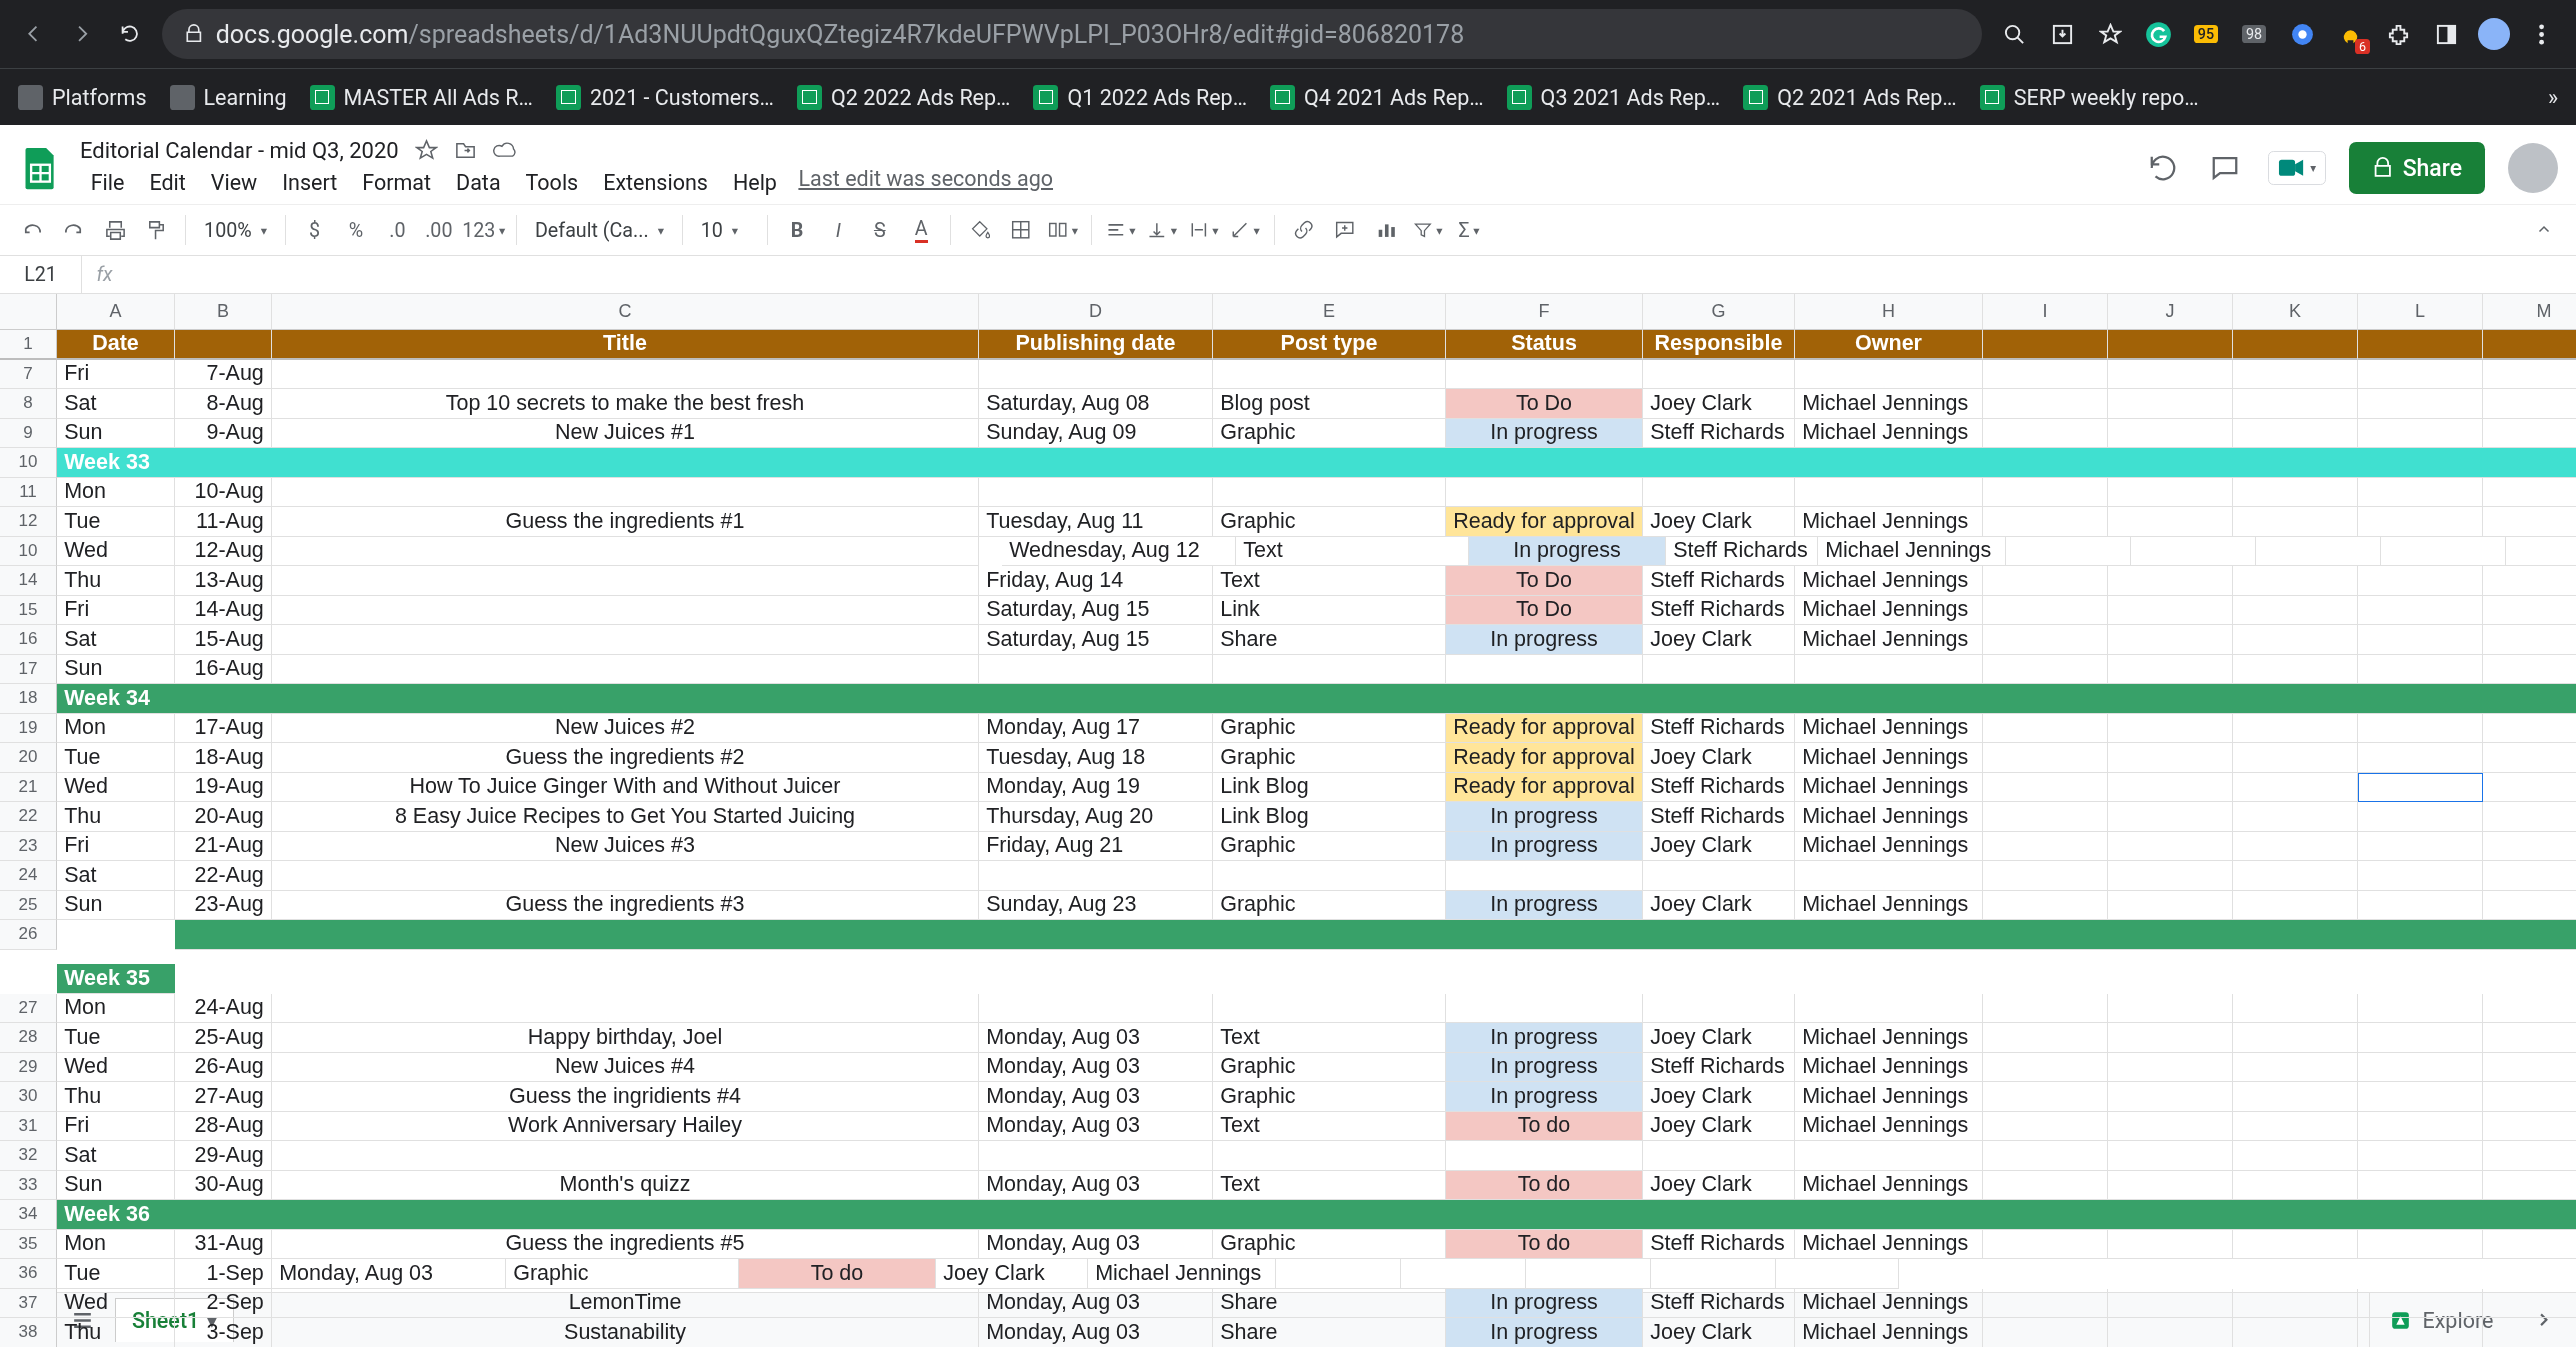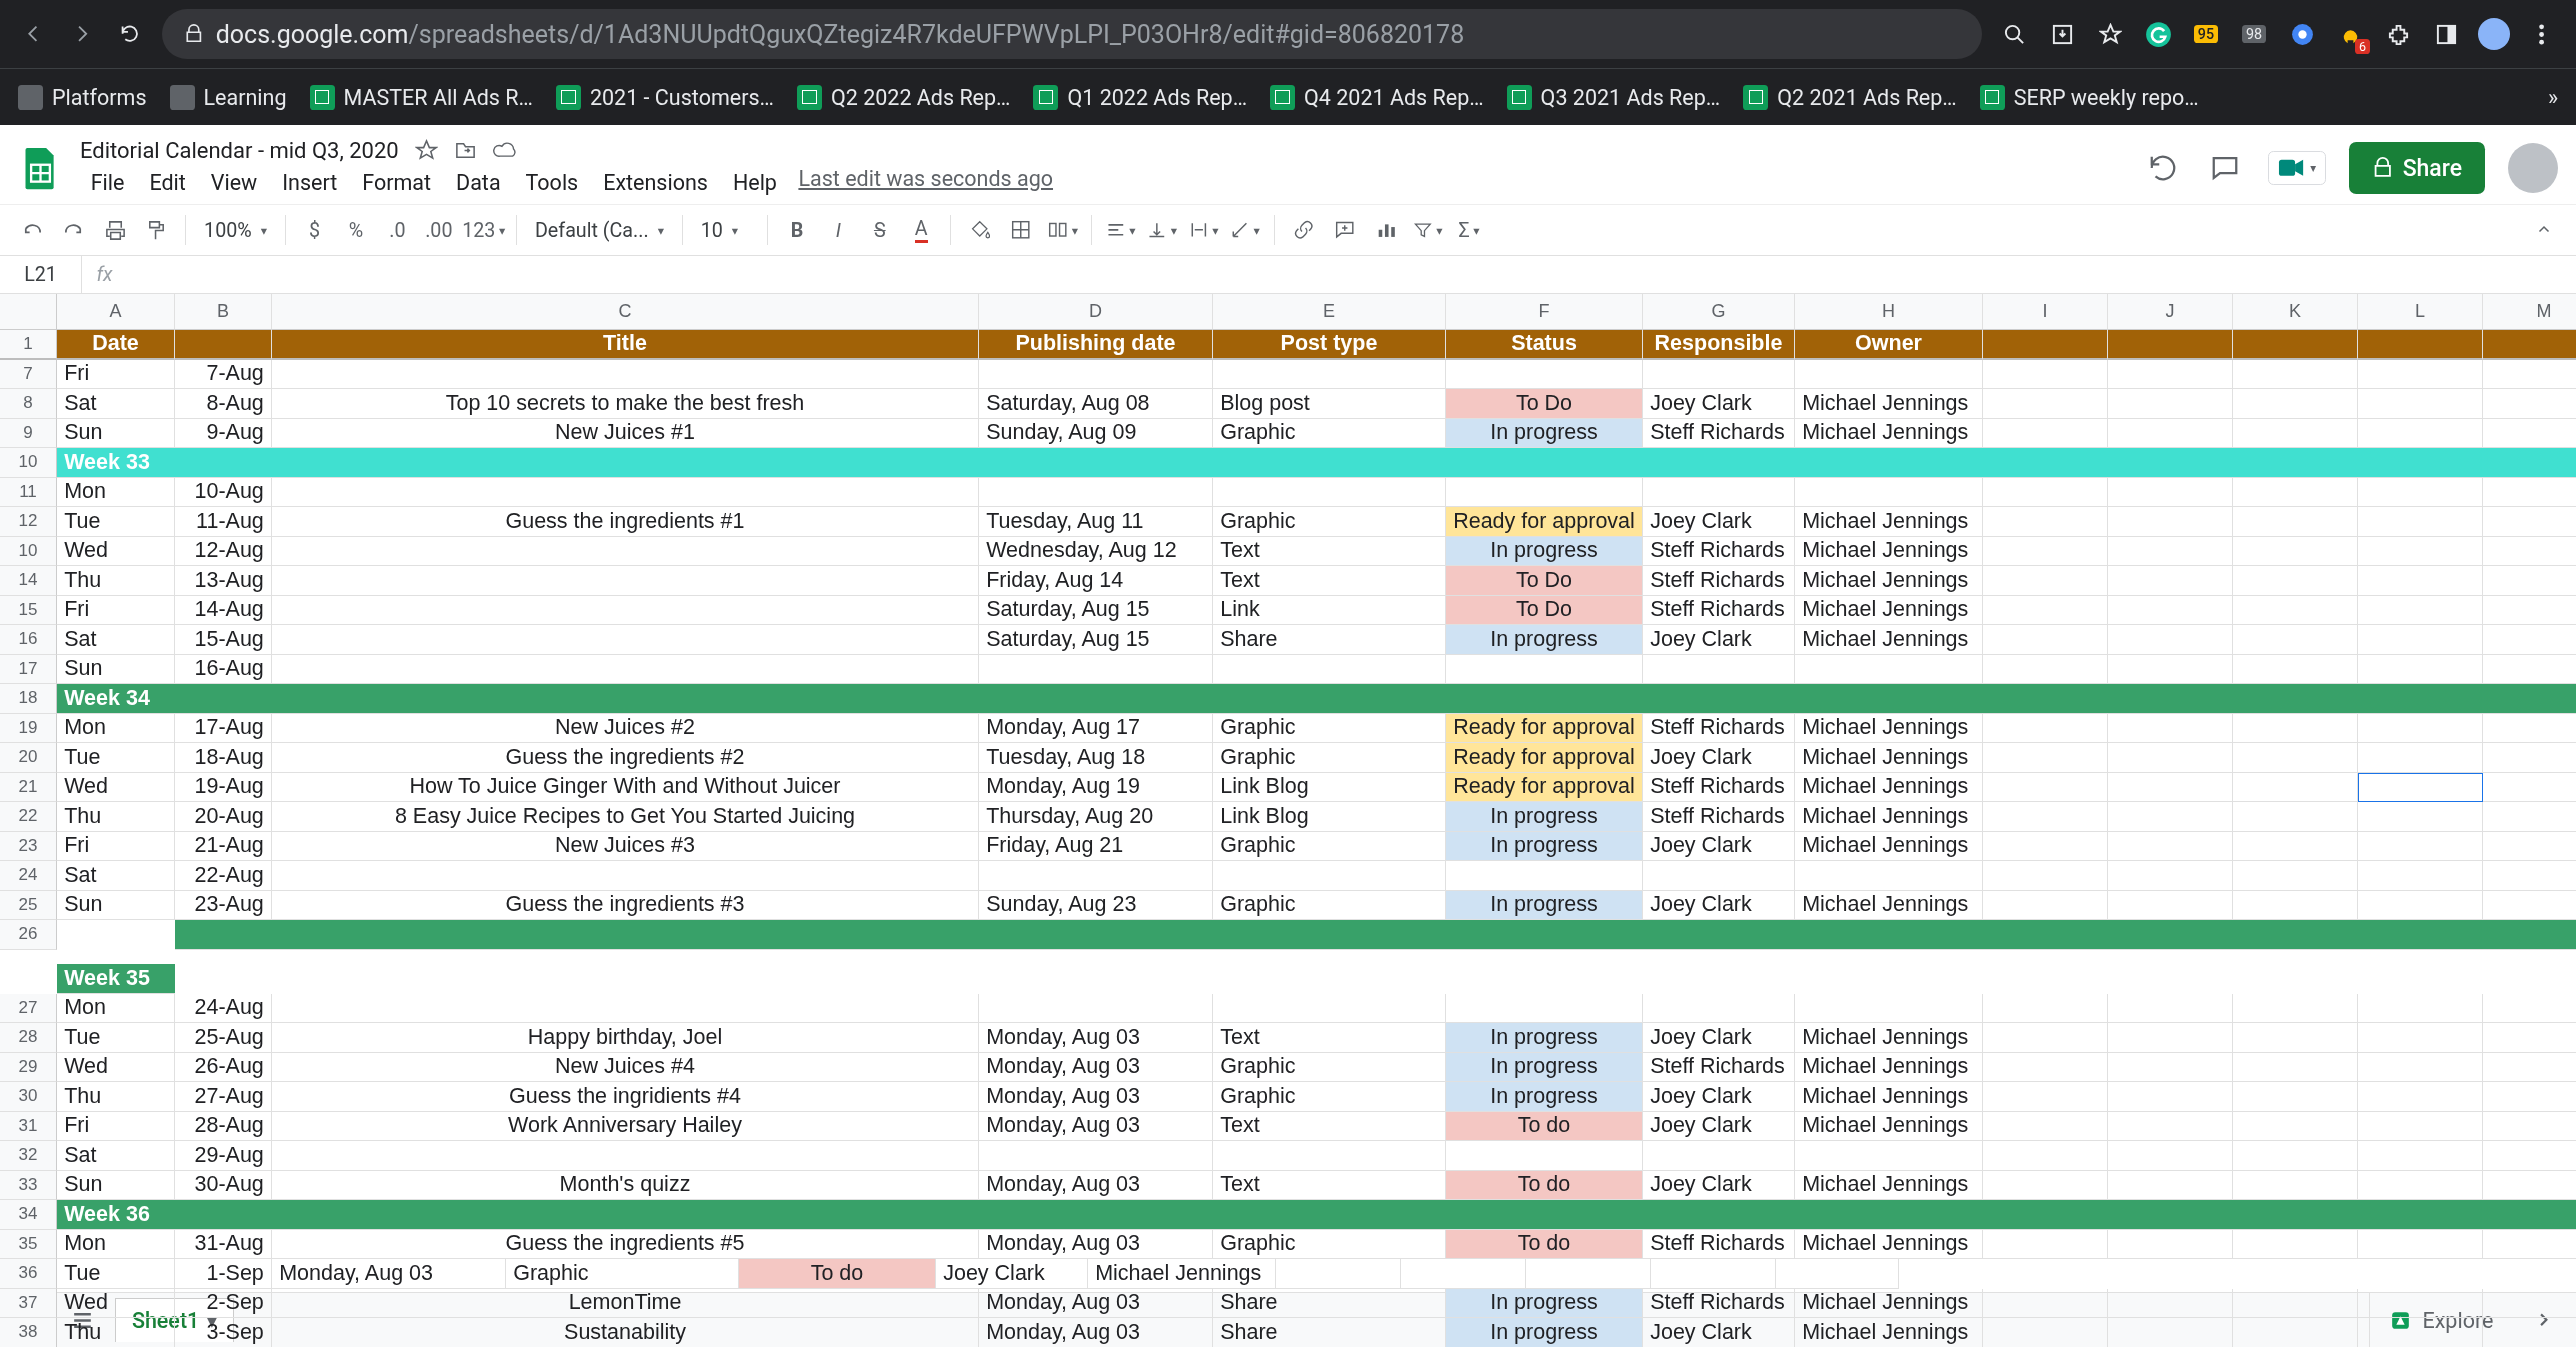--- a/index.html
+++ b/index.html
@@ -545,21 +545,21 @@
           <div class="cell" style="width: 125px;"></div>
           <div class="cell" style="width: 125px;"></div>
           <div class="cell" style="width: 125px;"></div>
           <div class="cell" style="width: 123px;"></div>
         </div>
         <div class="srow ">
           <div class="rh">10</div>
           <div class="cell" style="width: 118px;">Wed</div>
           <div class="cell right" style="width: 97px;">12-Aug</div>
           <div class="cell center" style="width: 707px;"></div>
-          <div class="cell" style="width: 234px;">Wednesday, Aug 12</div>
+          <div class="cell" style="width: 234px; margin-left: 23px;">Wednesday, Aug 12</div>
           <div class="cell" style="width: 233px;">Text</div>
           <div class="cell center st-prog" style="width: 197px;">In progress</div>
           <div class="cell" style="width: 152px;">Steff Richards</div>
           <div class="cell" style="width: 188px;">Michael Jennings</div>
           <div class="cell" style="width: 125px;"></div>
           <div class="cell" style="width: 125px;"></div>
           <div class="cell" style="width: 125px;"></div>
           <div class="cell" style="width: 125px;"></div>
           <div class="cell" style="width: 123px;"></div>
         </div>

